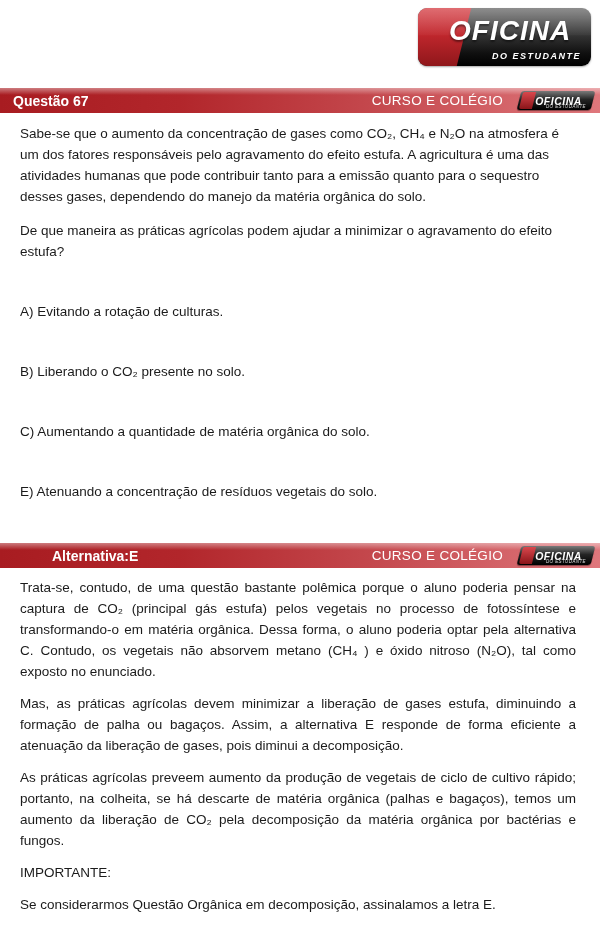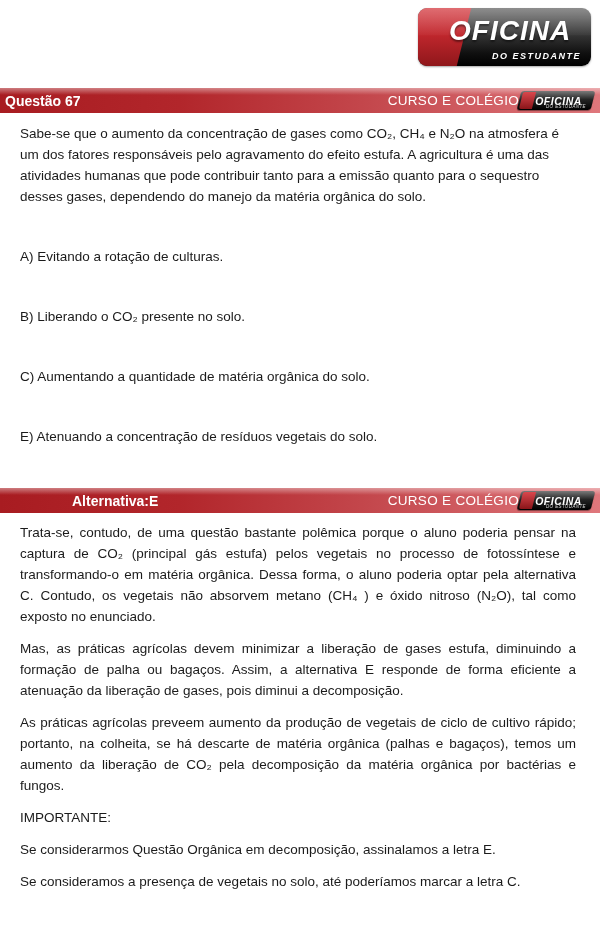--- a/index.html
+++ b/index.html
@@ -37,23 +37,23 @@
   
   .bar {
     position:relative; height:25px; display:flex; align-items:center;
     background:linear-gradient(90deg,#a81c21 0%,#b2262b 30%,#c4484d 62%,#df777c 100%);
   }
   .bar::before {
     content:""; position:absolute; left:0; right:0; top:0; height:7px; pointer-events:none;
     background:linear-gradient(180deg,rgba(255,255,255,.42),rgba(255,255,255,0));
   }
   .bar-title { position:relative; font-size:14px; font-weight:bold; color:#fff; }
-  .bar-title.q { margin-left:5px; }
-  .bar-title.a { margin-left:72px; }
-  .bar-right { position:relative; margin-left:auto; display:flex; align-items:center; gap:0; margin-right:7px; }
+  .bar-title.q { margin-left:13px; }
+  .bar-title.a { margin-left:52px; }
+  .bar-right { position:relative; margin-left:auto; display:flex; align-items:center; gap:16px; margin-right:7px; }
   .bar-brand { color:#fff; font-size:13.5px; letter-spacing:.3px; white-space:nowrap; }
 
   .mini-logo { position:relative; width:74px; height:19px; }
   .mini-bg {
     position:absolute; inset:0; transform:skewX(-14deg); border-radius:3px;
     background:linear-gradient(180deg,#7a7a7a 0%,#242424 45%,#000 100%);
     box-shadow:0 1px 1px rgba(0,0,0,.4);
   }
   .mini-red {
     position:absolute; left:2px; top:1px; bottom:1px; width:13px;
@@ -102,20 +102,21 @@
         <span class="mini-bg"></span>
         <span class="mini-red"></span>
         <span class="mini-text">OFICINA</span>
         <span class="mini-tag">DO ESTUDANTE</span>
       </span>
     </span>
   </div>
 
   <div class="content">
     <p class="q-par">Sabe-se que o aumento da concentração de gases como CO₂, CH₄ e N₂O na atmosfera é um dos fatores responsáveis pelo agravamento do efeito estufa. A agricultura é uma das atividades humanas que pode contribuir tanto para a emissão quanto para o sequestro desses gases, dependendo do manejo da matéria orgânica do solo.</p>
+    <p class="q-par q-prompt">De que maneira as práticas agrícolas podem ajudar a minimizar o agravamento do efeito estufa?</p>
     <div class="options">
       <p>A) Evitando a rotação de culturas.</p>
       <p>B) Liberando o CO₂ presente no solo.</p>
       <p>C) Aumentando a quantidade de matéria orgânica do solo.</p>
       <p>E) Atenuando a concentração de resíduos vegetais do solo.</p>
     </div>
   </div>
 
   <div class="spacer-to-answer"></div>
 

